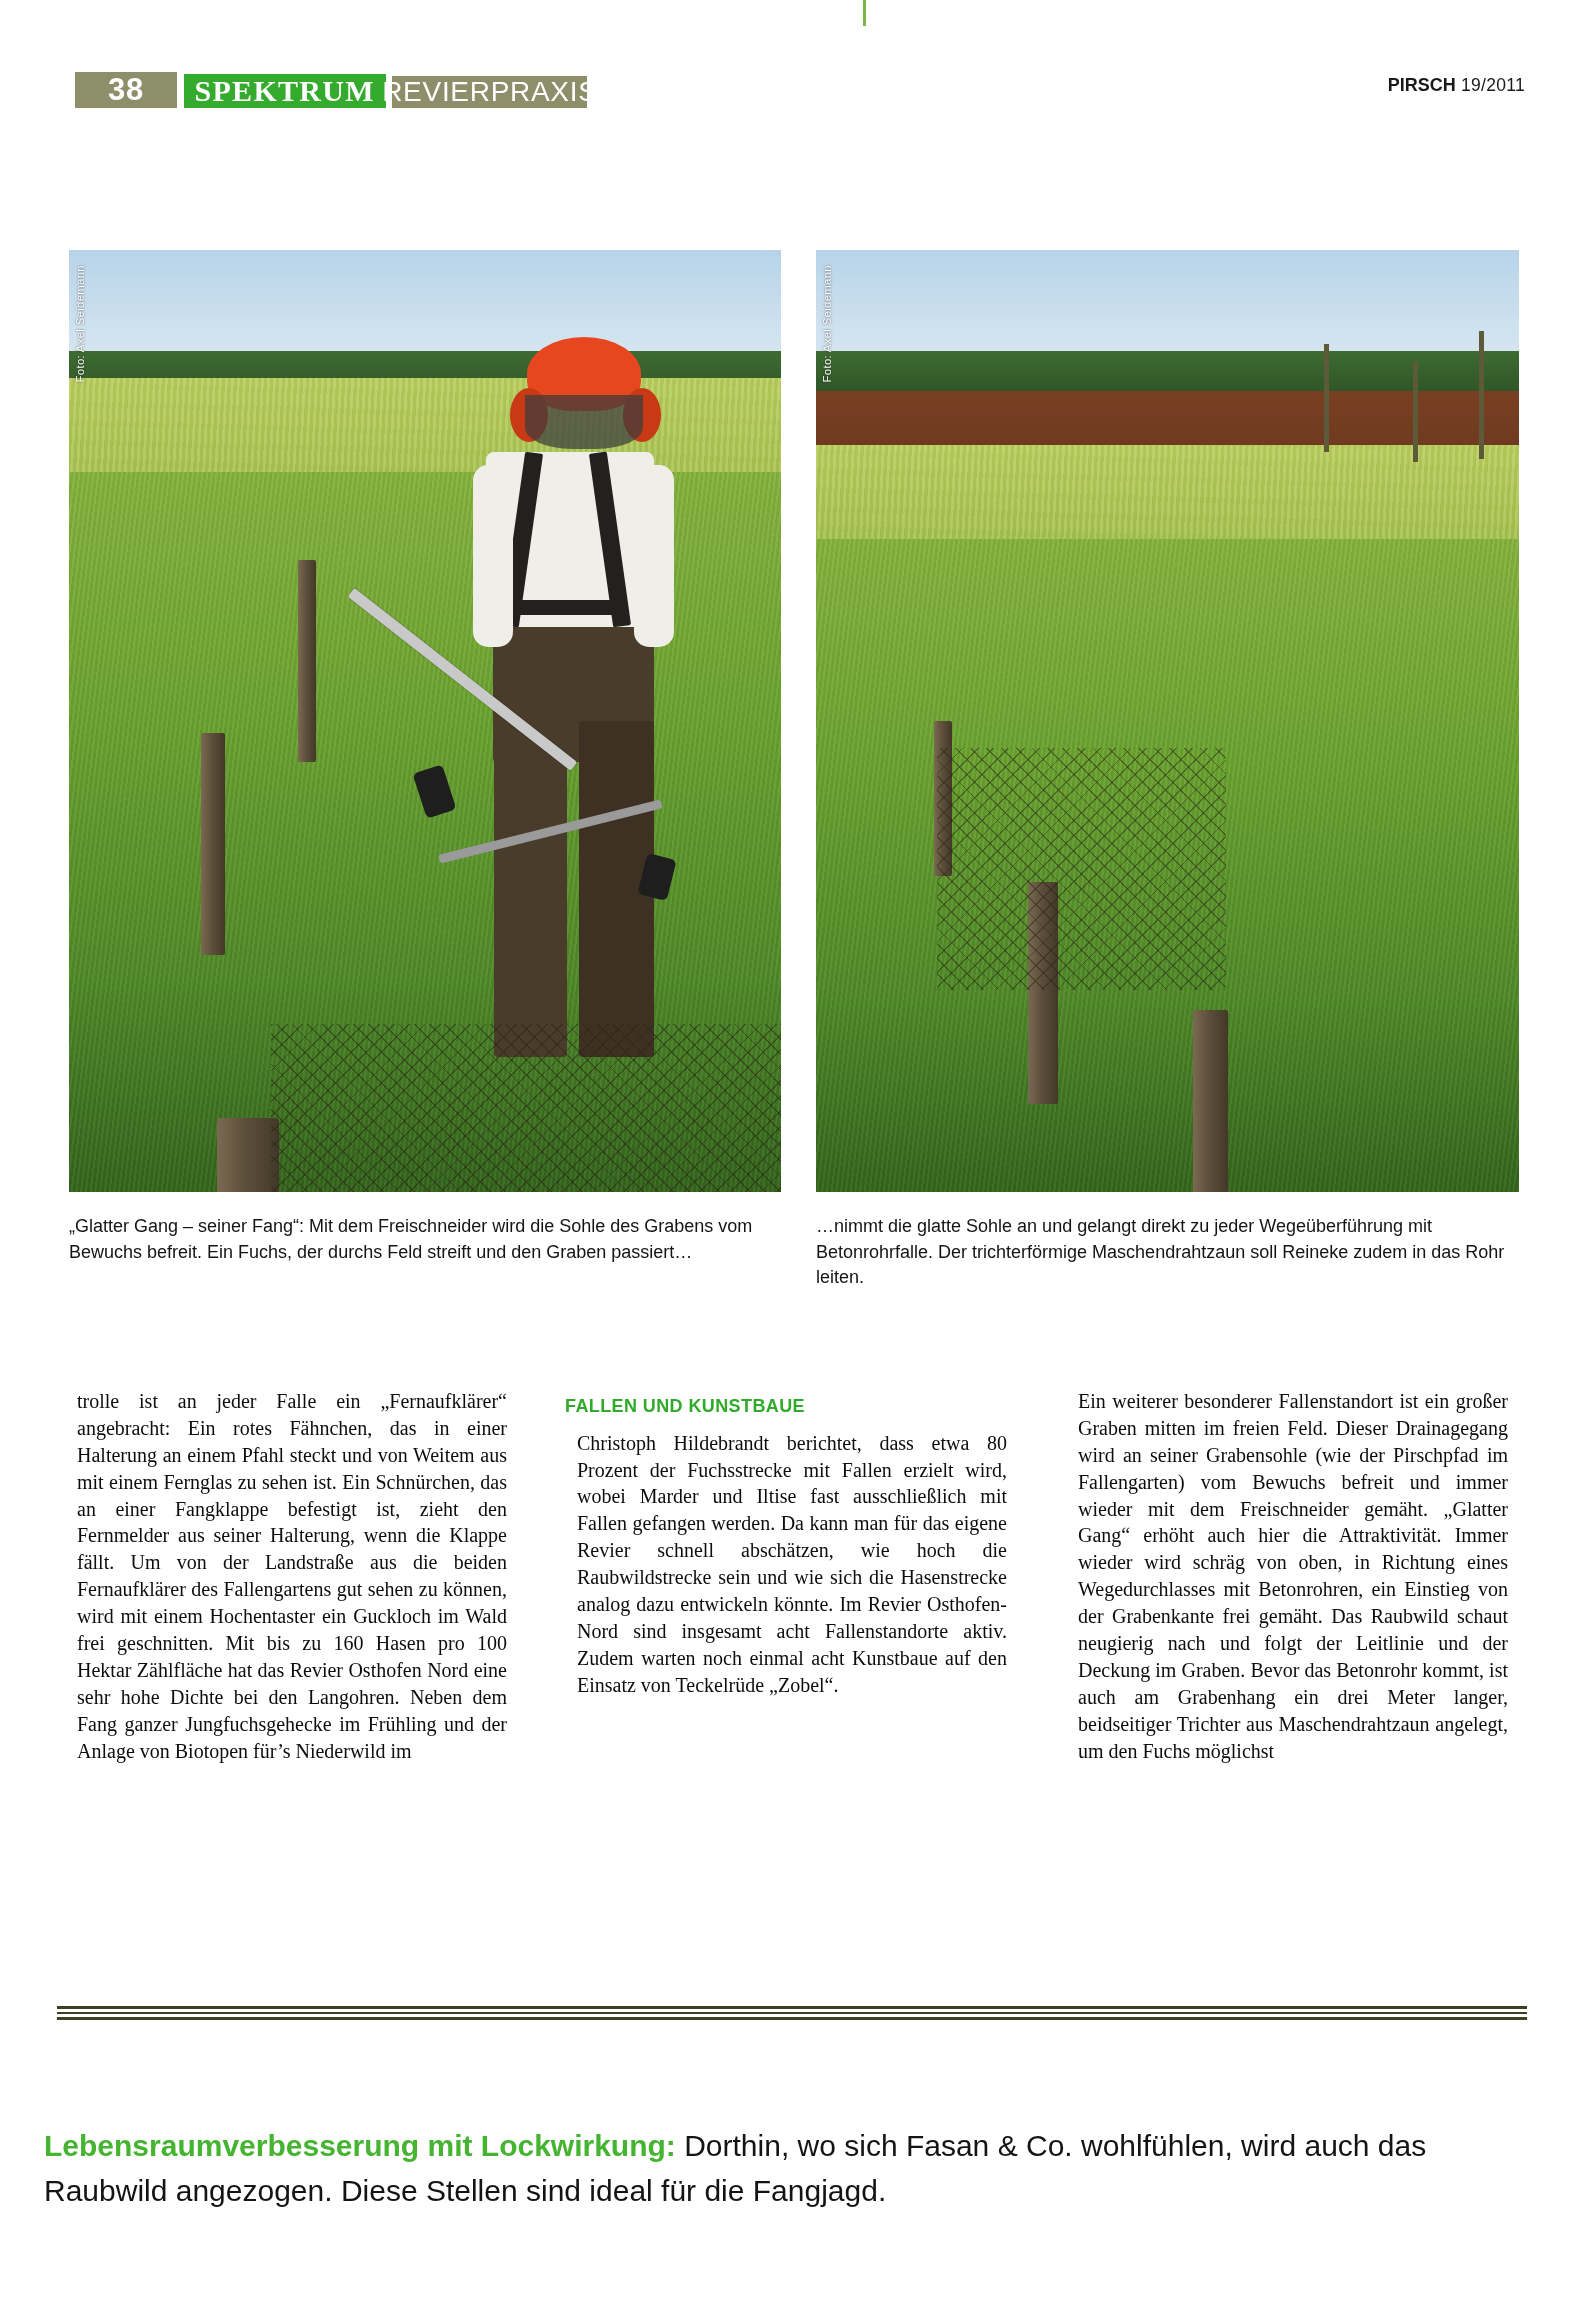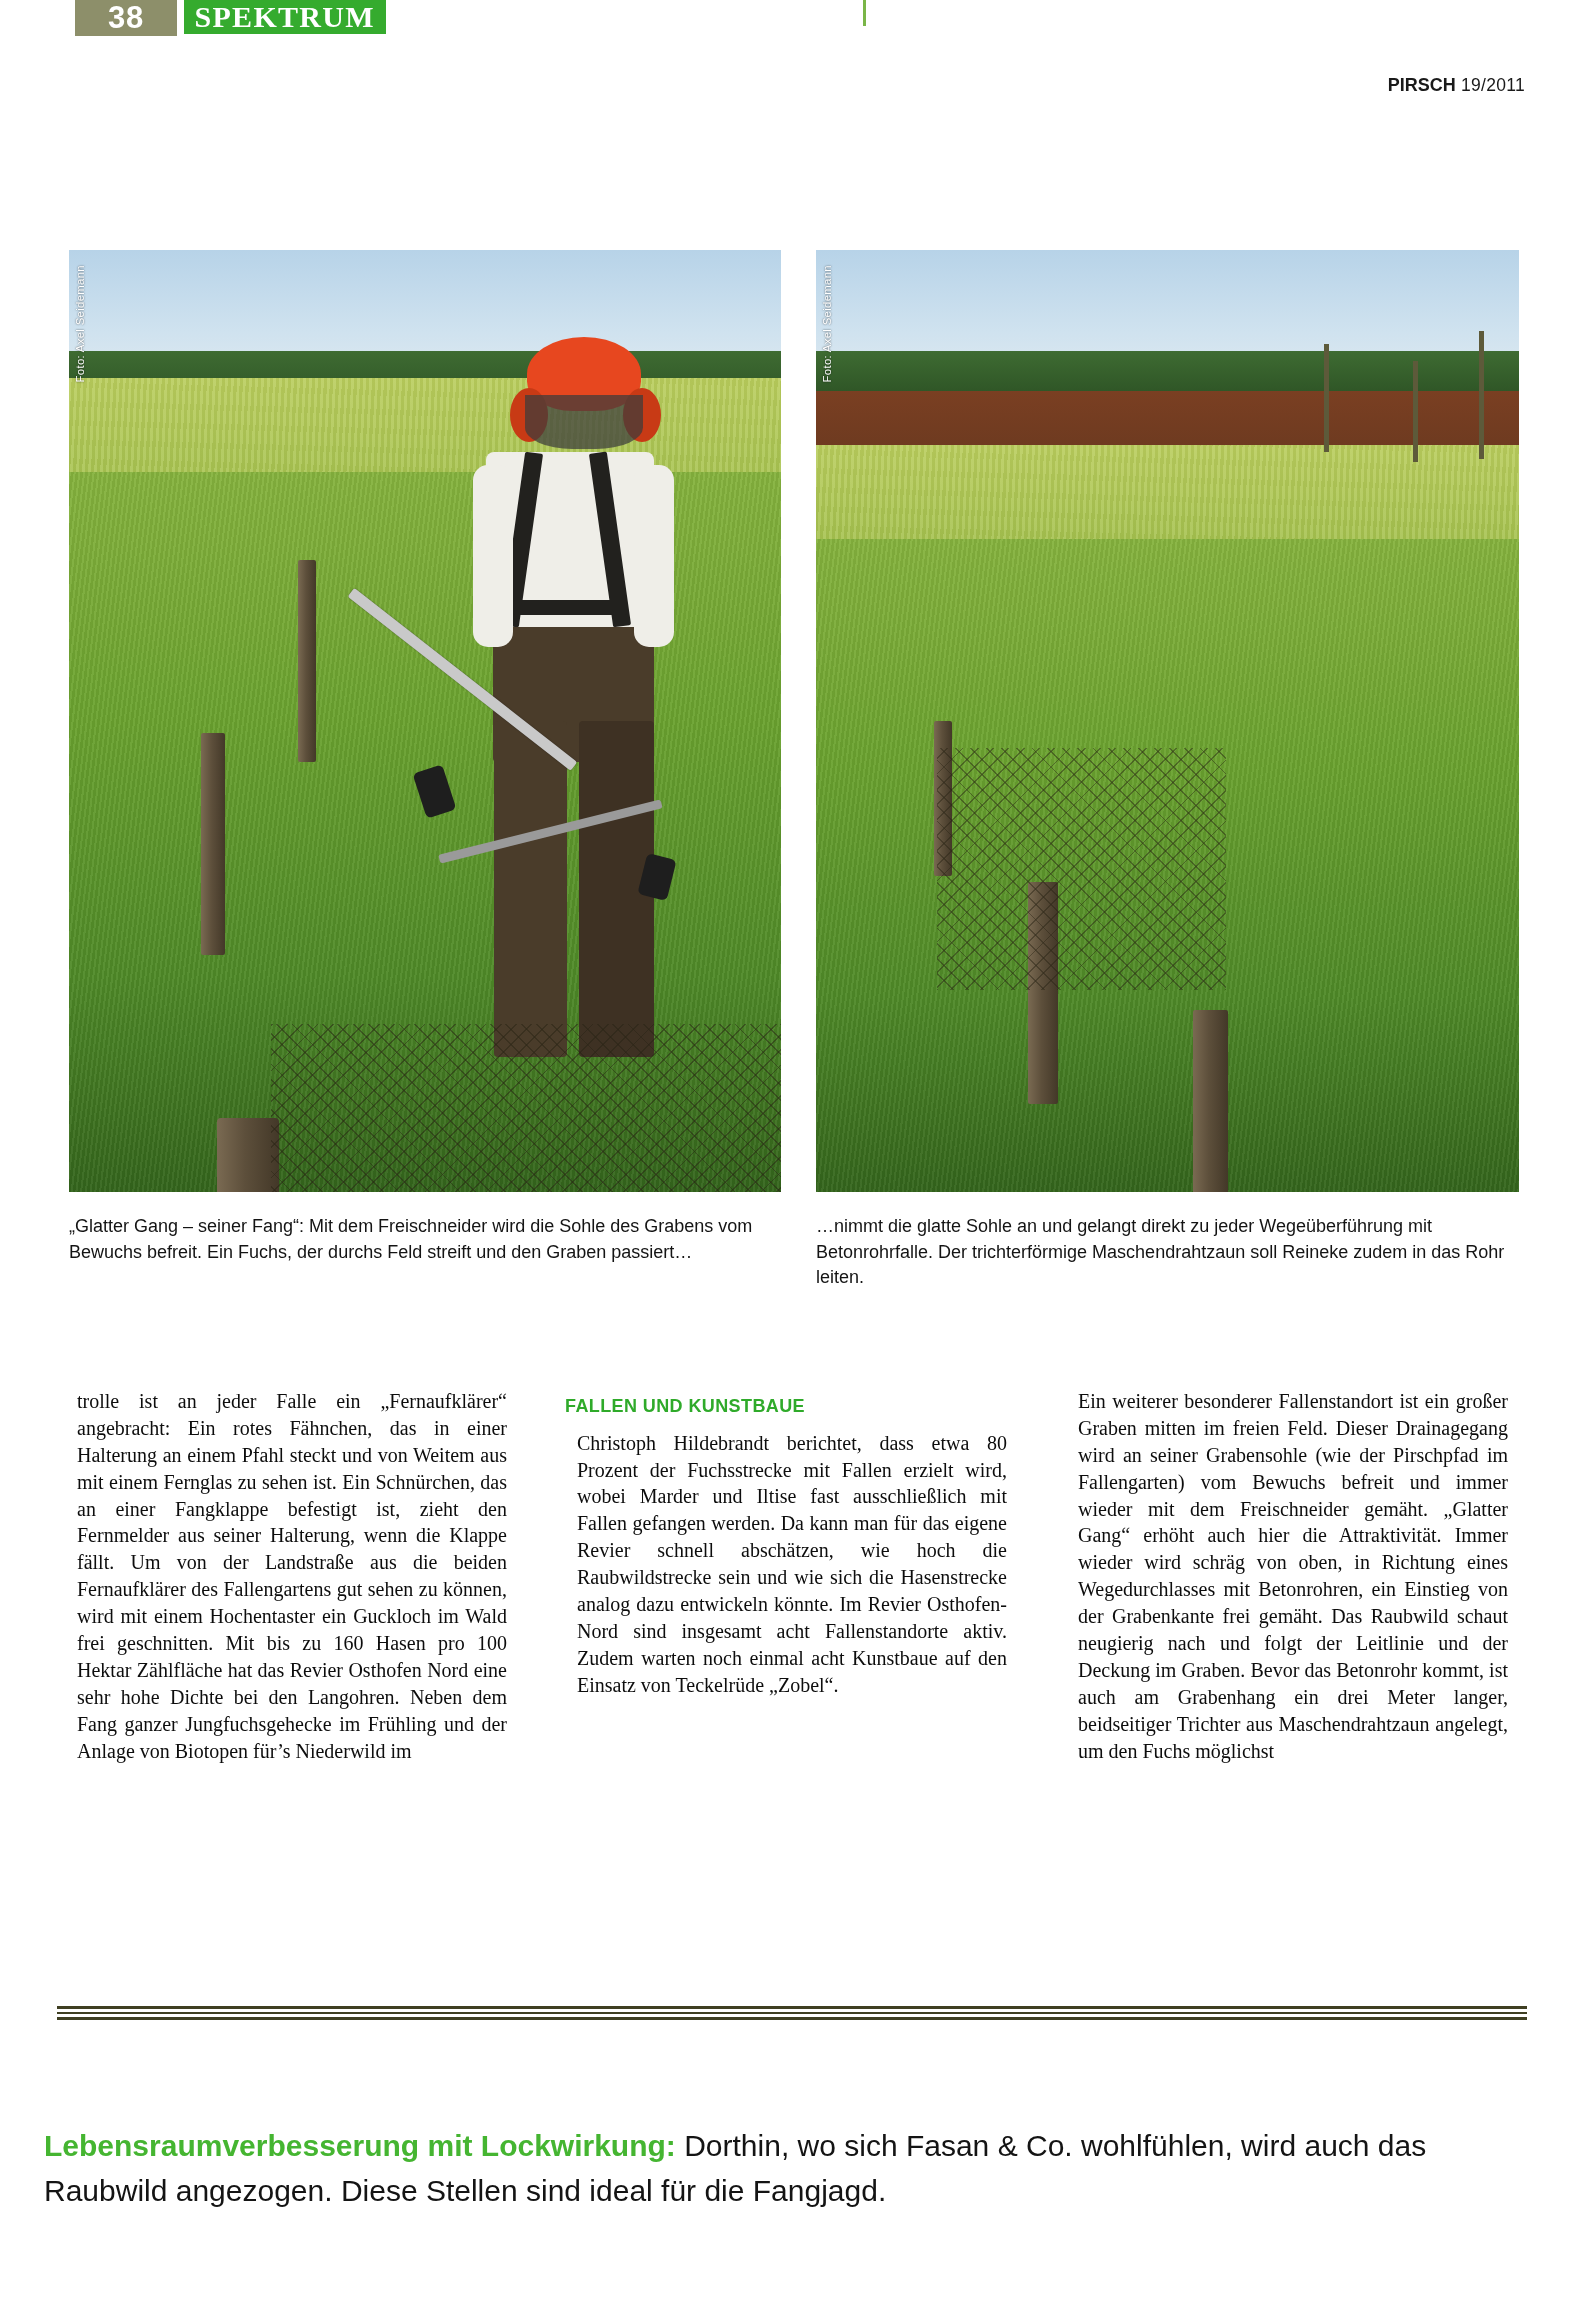--- a/index.html
+++ b/index.html
@@ -15,21 +15,21 @@
     overflow: hidden;
   }
 
   
   .header-bar {
     position: absolute;
     top: 0;
     left: 75px;
     height: 108px;
     display: flex;
-    align-items: flex-start;
+    align-items: flex-end;
   }
   .hdr-page {
     width: 102px;
     background: #8d8f6a;
     color: #ffffff;
     display: flex;
     align-items: center;
     justify-content: center;
     font-size: 31px;
     font-weight: bold;
@@ -292,20 +292,21 @@
 </head>
 <body>
 
 <div class="green-tick"></div>
 
 <div class="header-bar">
   <div class="hdr-page">38</div>
   <div class="hdr-gap"></div>
   <div class="hdr-spektrum">SPEKTRUM</div>
   <div class="hdr-gap"></div>
+  <div class="hdr-revier">REVIERPRAXIS</div>
 </div>
 
 <div class="issue-line">
   <span class="brand">PIRSCH</span>
   <span>19/2011</span>
 </div>
 
 <div class="photo photo-left">
   <div class="sky"></div>
   <div class="treeline" style="top:101px;"></div>

